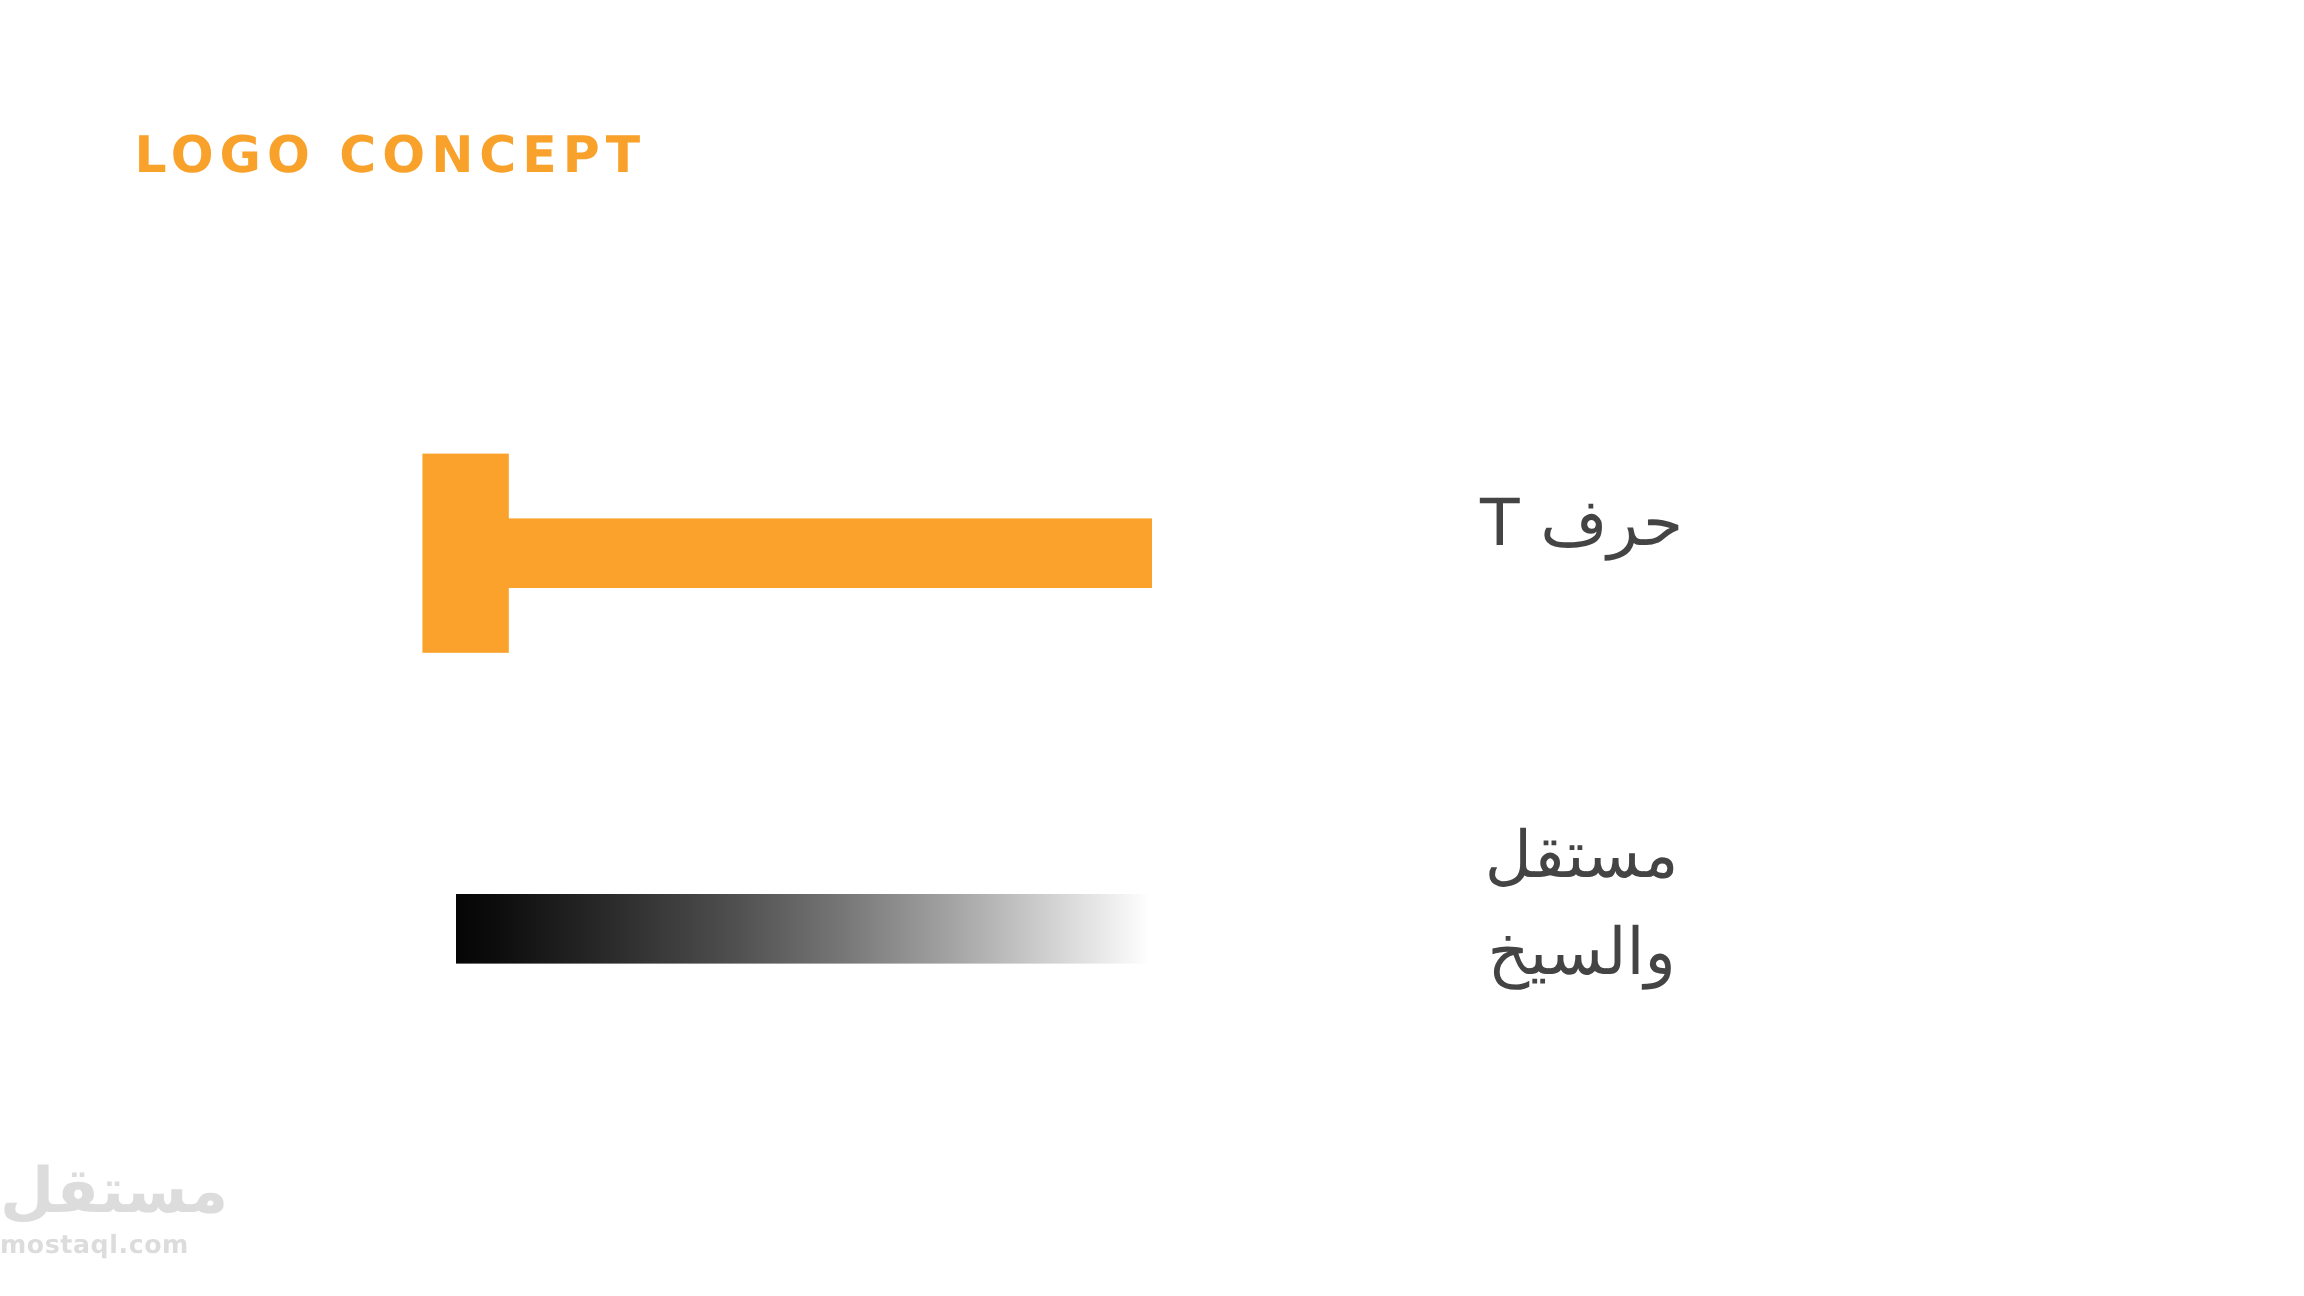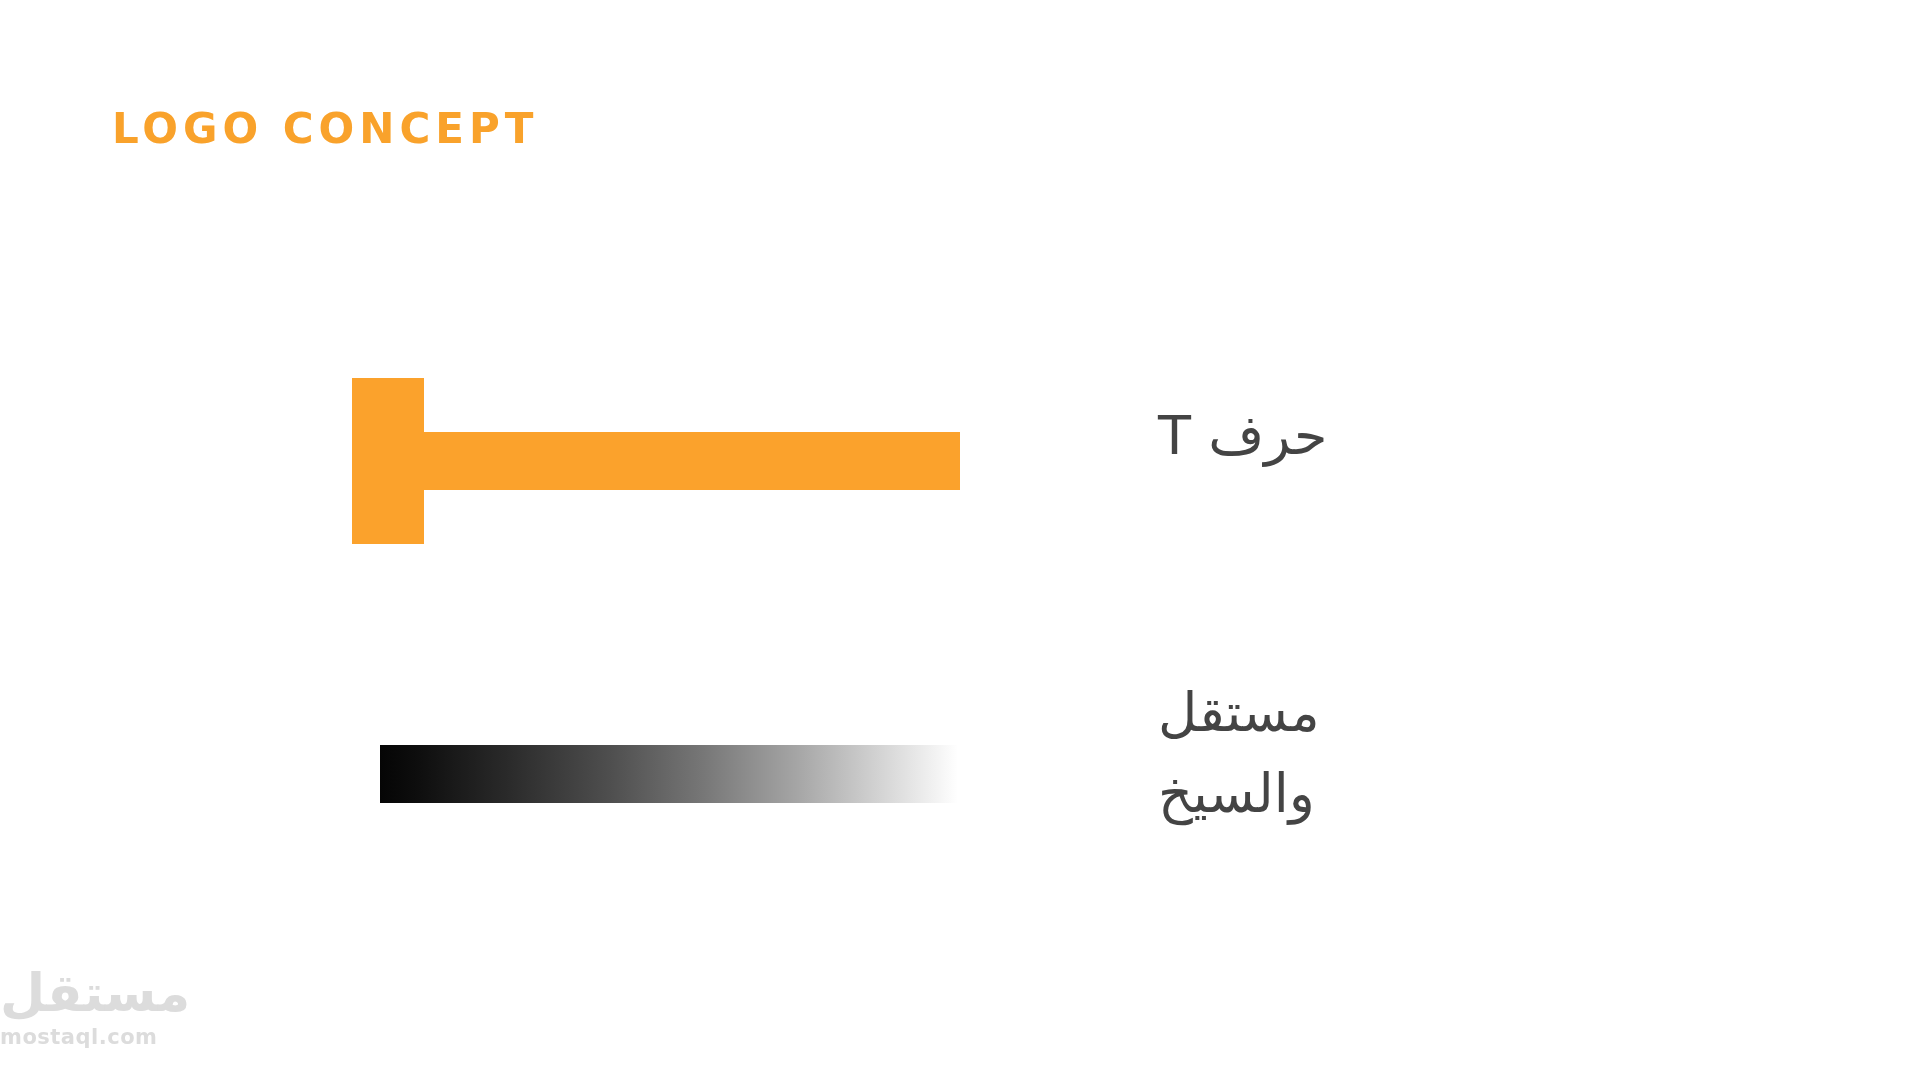--- a/index.html
+++ b/index.html
@@ -73,21 +73,21 @@
     width: 578px;
     height: 58px;
     background: linear-gradient(to right, #050505 0%, #0d0d0d 6%, #2a2a2a 22%,
                 #4f4f4f 40%, #777777 56%, #a5a5a5 72%, #d2d2d2 86%, #ffffff 100%);
   }
 
   
   .annotation {
     position: absolute;
     direction: rtl;
-    text-align: left;
+    text-align: center;
     color: #444444;
     font-family: "DejaVu Sans", "Liberation Sans", sans-serif;
     font-weight: 400;
     white-space: pre-line;
   }
   .annotation-letter {
     right: 490px;
     top: 402px;
     width: 320px;
     font-size: 54px;

